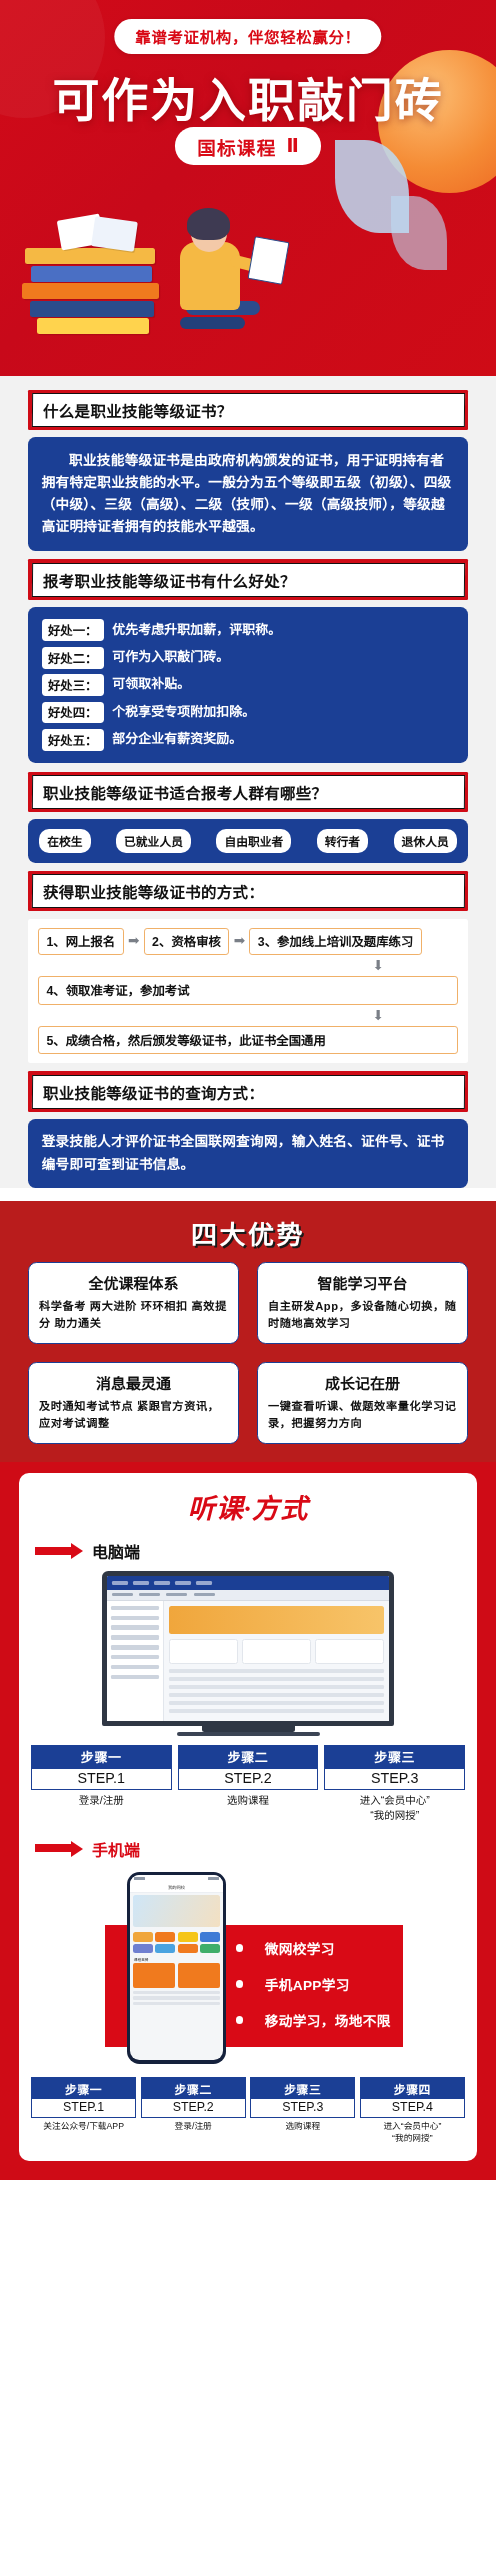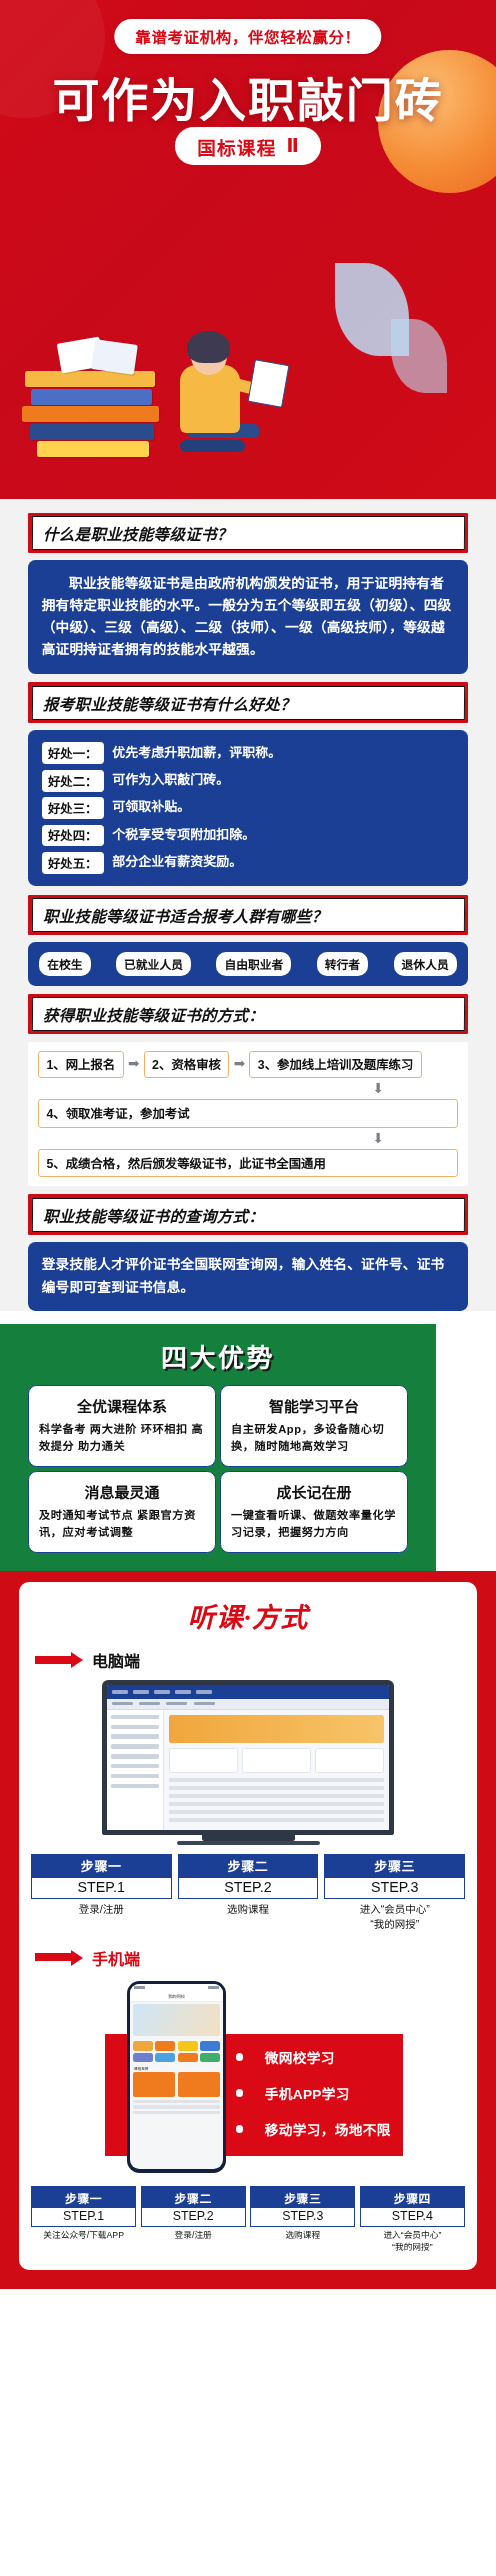--- a/index.html
+++ b/index.html
@@ -8,21 +8,21 @@
     width: 496px;
     background: #fff;
     font-family: "Liberation Sans", "DejaVu Sans", sans-serif;
   }
   body { width: 496px; height: 2576px; position: relative; overflow: hidden; }
 
   
   .hero {
     position: relative;
     width: 496px;
-    height: 499px;
+    height: 376px;
     background: linear-gradient(135deg, #d10a18 0%, #c8091a 40%, #cf0b16 100%);
     overflow: hidden;
     padding-left: 28px;
   }
   .hero-blob {
     position: absolute;
     right: -25px; top: 50px;
     width: 143px; height: 143px;
     border-radius: 50%;
     background: radial-gradient(circle at 35% 30%, #ffc879 0%, #f79236 55%, #ef6a21 100%);
@@ -134,21 +134,20 @@
     padding: 3.1px 3.1px 3.1px 0;
     margin-bottom: 7.4px;
     border-radius: 1.2px;
   }
   .sec-head-inner {
     background: #fff;
     border: 1.2px solid #111;
     padding: 5px 10px;
     margin-left: 4.3px;
     transform: skewX(-0.5deg);
-    font-style: italic;
   }
   .sec-head-inner span {
     display: block;
     transform: skewX(0.5deg);
     font-size: 15.5px;
     font-weight: bold;
     color: #111;
     letter-spacing: 0.3px;
   }
 
@@ -224,31 +223,31 @@
     border: 0.6px solid #f0b068;
     border-radius: 3.1px;
     padding: 4.3px 7.4px;
     font-size: 12.4px;
     font-weight: bold;
     color: #111;
     margin-top: 0;
   }
 
   
-  .adv-wrap { background: #15803d; width: 436px; padding: 13.7px 28px 17.4px; }
+  .adv-wrap { background: #b91c1c; width: 496px; padding: 13.7px 28px 17.4px; }
   .adv-title {
     text-align: center;
     font-size: 26px;
     font-weight: bold;
     color: #fff;
     letter-spacing: 2.5px;
     margin-bottom: 11.2px;
     text-shadow: 1.9px 1.9px 0 #1a1a1a;
   }
-  .adv-grid { display: grid; grid-template-columns: 1fr 1fr; gap: 4px; }
+  .adv-grid { display: grid; grid-template-columns: 1fr 1fr; gap: 18px; }
   .adv-card {
     background: #fff;
     border: 1.2px solid #1b3f95;
     border-radius: 8.7px;
     padding: 8.7px 10px 10px;
     min-height: 82px;
   }
   .adv-card h4 {
     text-align: center;
     font-size: 15px;

